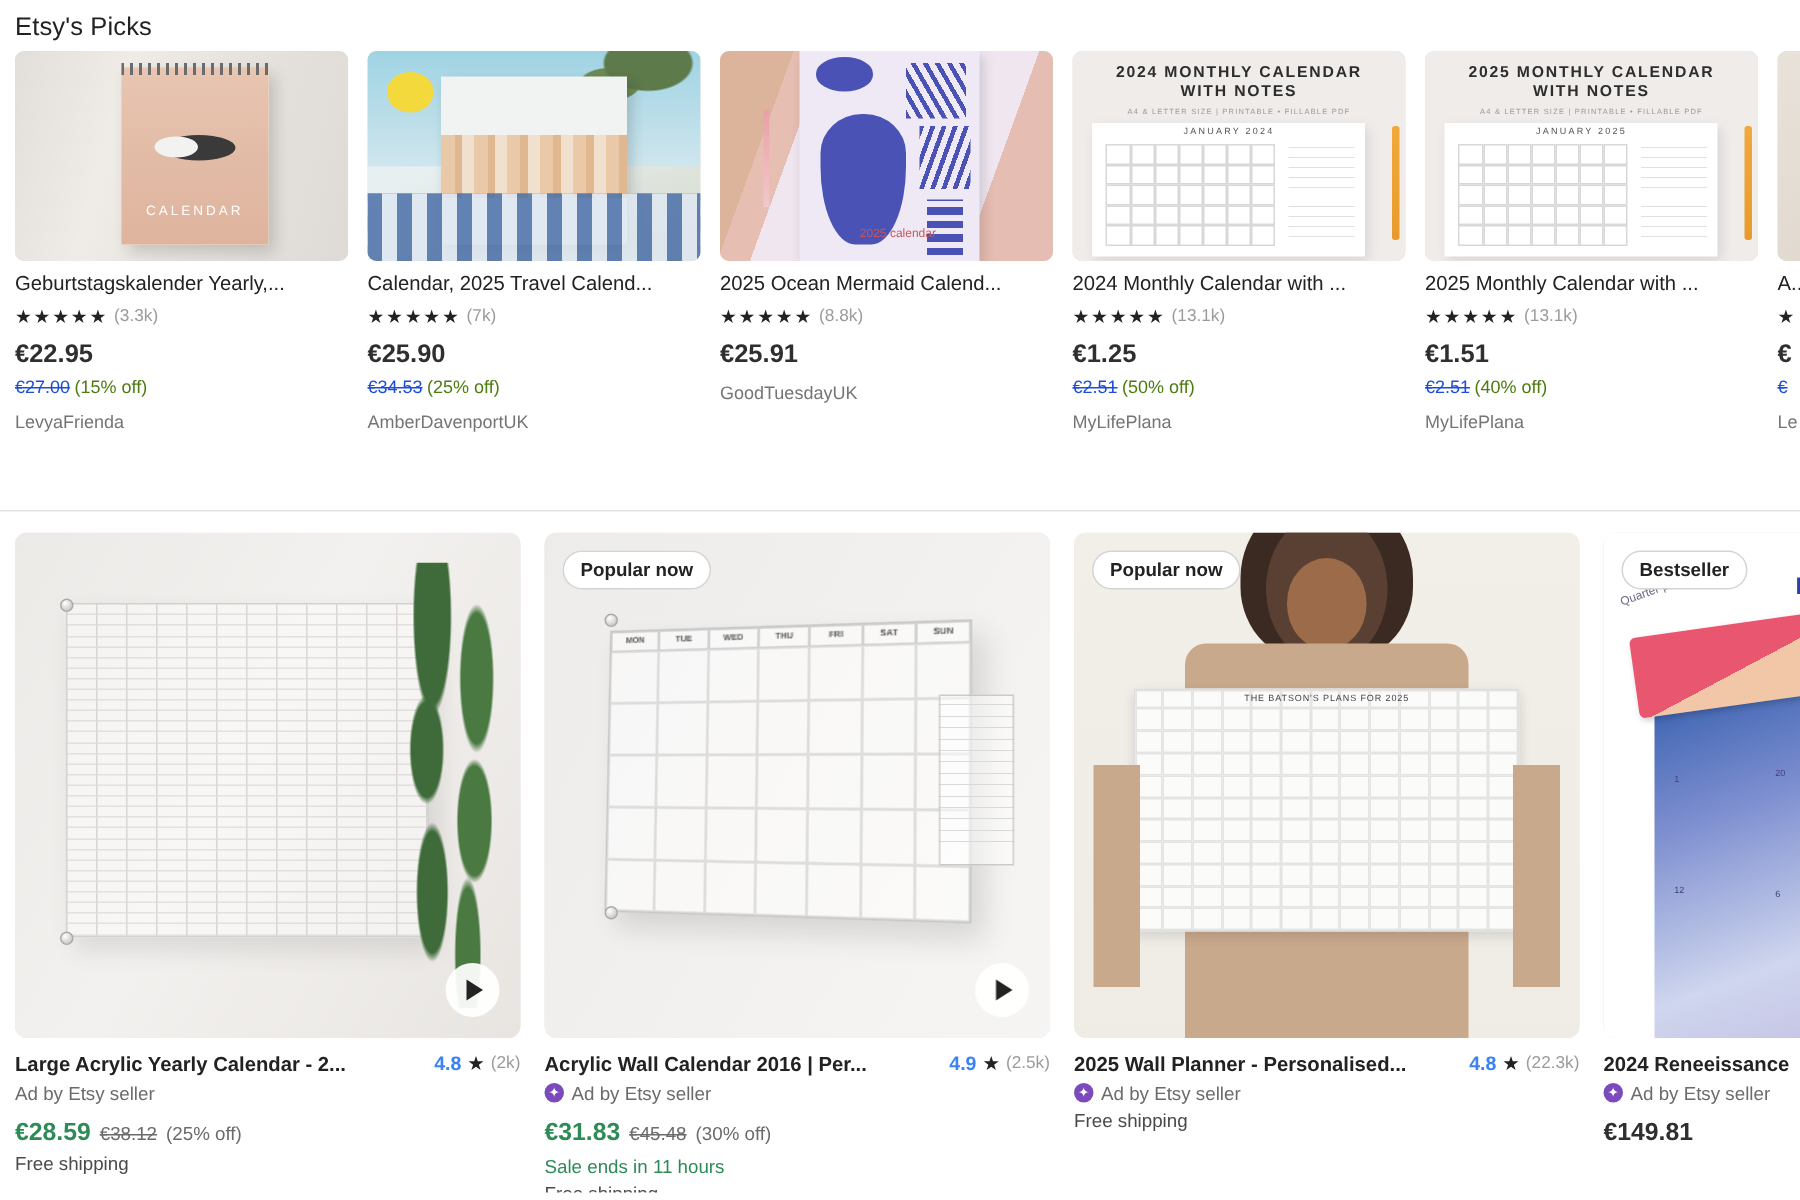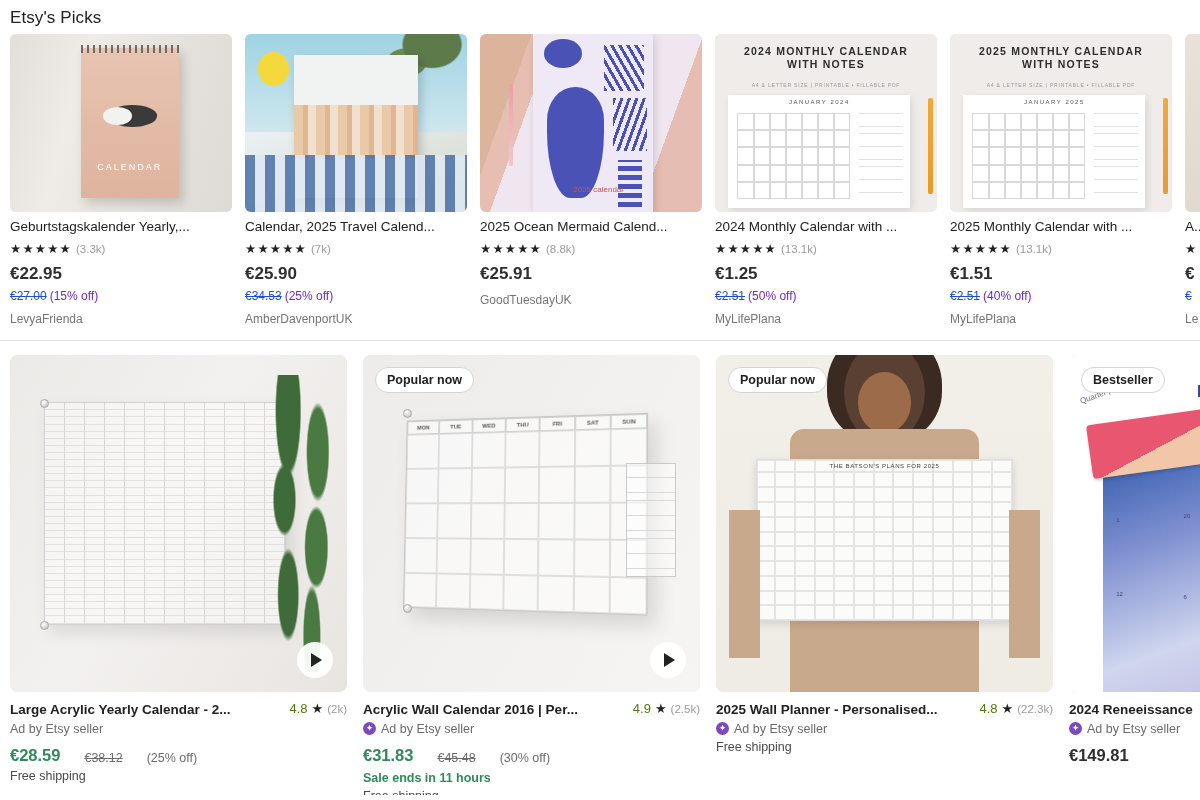--- a/index.html
+++ b/index.html
@@ -24,21 +24,21 @@
   
   .picks-row {
     display: flex;
     gap: 0px;
     padding-left: 10px;
     overflow: hidden;
     height: 300px;
   }
   .pick-card { width: 235px; flex: 0 0 235px; padding-right: 13px; }
   .pick-thumb {
-    width: 222px; height: 178px;
+    width: 222px; height: 140px;
     border-radius: 6px;
     overflow: hidden;
     position: relative;
     background: #e9e6e2;
   }
   .pick-title {
     margin-top: 7px;
     font-size: 13.5px;
     line-height: 16px;
     color: #222;
@@ -53,21 +53,21 @@
     font-size: 17px;
     font-weight: 700;
     color: #2f2f2f;
   }
   .price-line2 { margin-top: 5px; font-size: 12px; }
   .price-old {
     color: #1d4ed8;
     text-decoration: line-through;
     font-weight: 400;
   }
-  .price-off { color: #6d28d9; margin-left: 3px; }
+  .price-off { color: #4d7c0f; margin-left: 3px; }
   .shop-name { margin-top: 9px; font-size: 12px; color: #757575; }
 
   
   .divider {
     height: 1px; background: #e1e3df;
     margin: 6px 0 0 0;
   }
 
   
   .ads-row {
@@ -109,37 +109,37 @@
     border-top: 7px solid transparent;
     border-bottom: 7px solid transparent;
     margin-left: 3px;
   }
   .ad-titlerow { display: flex; align-items: flex-start; margin-top: 9px; gap: 8px; }
   .ad-title {
     font-size: 13.5px; font-weight: 700; color: #222; line-height: 17px;
     white-space: nowrap; overflow: hidden; flex: 1 1 auto;
   }
   .ad-rating { display: flex; align-items: center; gap: 4px; flex: 0 0 auto; white-space: nowrap; }
-  .ad-rate-num { font-size: 13px; font-weight: 400; color: #4d7c0f; }
+  .ad-rate-num { font-size: 13px; font-weight: 700; color: #3b82f6; }
   .ad-star { font-size: 13px; color: #222; }
   .ad-rate-count { font-size: 11.5px; color: #9b9b9b; }
   .ad-by { display: flex; align-items: flex-start; gap: 5px; margin-top: 4px; }
   .ad-by-label { font-size: 12.5px; color: #6b6b6b; }
   .ad-badge-icon {
     width: 13px; height: 13px; border-radius: 50%;
     background: #7b4bbd; display: inline-flex;
     align-items: center; justify-content: center;
     color: #fff; font-size: 9px; line-height: 1;
   }
-  .ad-priceline { display: flex; align-items: flex-end; gap: 24px; margin-top: 10px; flex-wrap: wrap; }
+  .ad-priceline { display: flex; align-items: center; gap: 6px; margin-top: 10px; flex-wrap: wrap; }
   .ad-price { font-size: 16.5px; font-weight: 700; color: #2e8b57; }
   .ad-price.plain { color: #2f2f2f; }
   .ad-old { font-size: 12.5px; color: #6b6b6b; text-decoration: line-through; }
   .ad-off { font-size: 12.5px; color: #6b6b6b; }
-  .ad-sale { margin-top: 6px; font-size: 12.5px; font-weight: 700; color: #2e8b57; }
+  .ad-sale { margin-top: 6px; font-size: 12.5px; font-weight: 400; color: #2e8b57; }
   .ad-ship { margin-top: 4px; font-size: 12.5px; color: #4a4a4a; }
 
   
   .art { position: absolute; inset: 0; }
   
   .art-cat { background: linear-gradient(105deg,#e2ded9 0%,#efece8 30%,#e6e2dd 60%,#dedad5 100%); }
   .cat-sheet {
     position: absolute; left: 32%; top: 8%; width: 44%; height: 84%;
     background: linear-gradient(180deg,#e8c6b2 0%,#e2bba6 52%,#dfb49e 100%);
     box-shadow: 4px 5px 10px rgba(0,0,0,.16);

